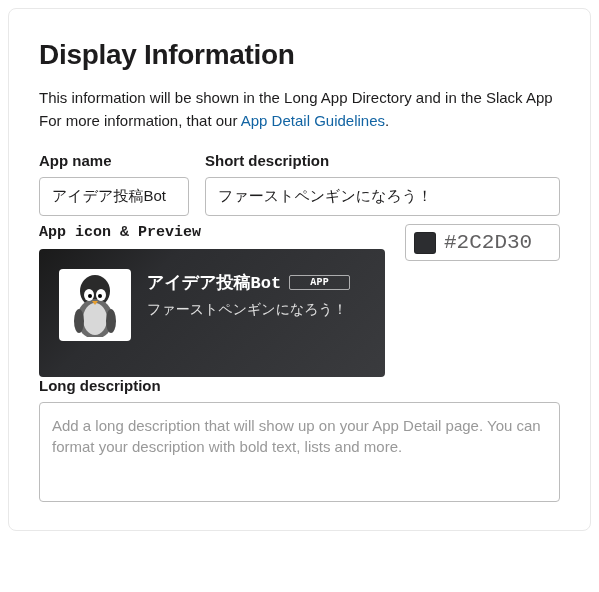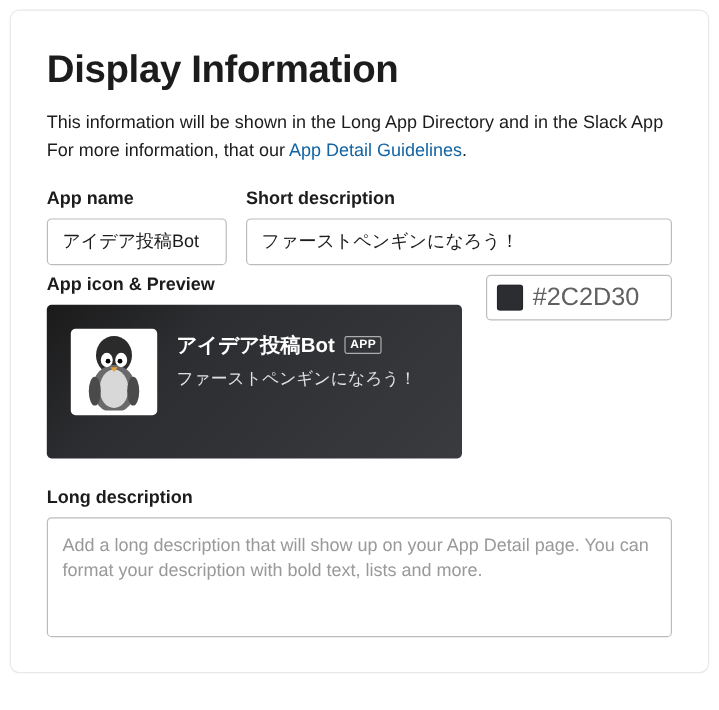--- a/index.html
+++ b/index.html
@@ -12,21 +12,21 @@
       background: #fff;
       padding: 8px;
     }
     .card {
       border: 1px solid #e8e8e8;
       border-radius: 8px;
       padding: 30px 30px 24px 30px;
       width: 583px;
     }
     h1 {
-      font-size: 32px;
+      font-size: 28px;
       font-weight: 900;
       color: #1d1c1d;
       margin-bottom: 16px;
       letter-spacing: -0.3px;
     }
     .intro {
       font-size: 15px;
       color: #1d1c1d;
       line-height: 1.5;
       margin-bottom: 20px;
@@ -63,21 +63,21 @@
       border-radius: 4px;
       padding: 10px 12px;
       font-size: 15px;
       color: #1d1c1d;
       width: 100%;
       font-family: inherit;
     }
     .row2 {
       display: flex;
       gap: 20px;
-      margin-bottom: 24px;
+      font-family: Liberation Mono, monospace;
     }
     .preview-section {
       flex: 1;
     }
     .preview-box {
       background: linear-gradient(135deg, #1a1a1a 0%, #2c2d30 30%, #3a3b3e 100%);
       border-radius: 4px;
       padding: 20px;
       display: flex;
       gap: 16px;
@@ -113,21 +113,21 @@
       font-size: 17px;
       font-weight: 900;
       color: #fff;
     }
     .app-badge {
       font-size: 10px;
       font-weight: 700;
       color: #fff;
       border: 1px solid rgba(255,255,255,0.6);
       border-radius: 2px;
-      padding: 1px 4px;
+      padding: 1px 20px;
       letter-spacing: 0.3px;
     }
     .preview-desc {
       font-size: 14px;
       color: #e0e0e0;
       line-height: 1.5;
     }
     .bgcolor-section {
       width: 155px;
       flex-shrink: 0;

